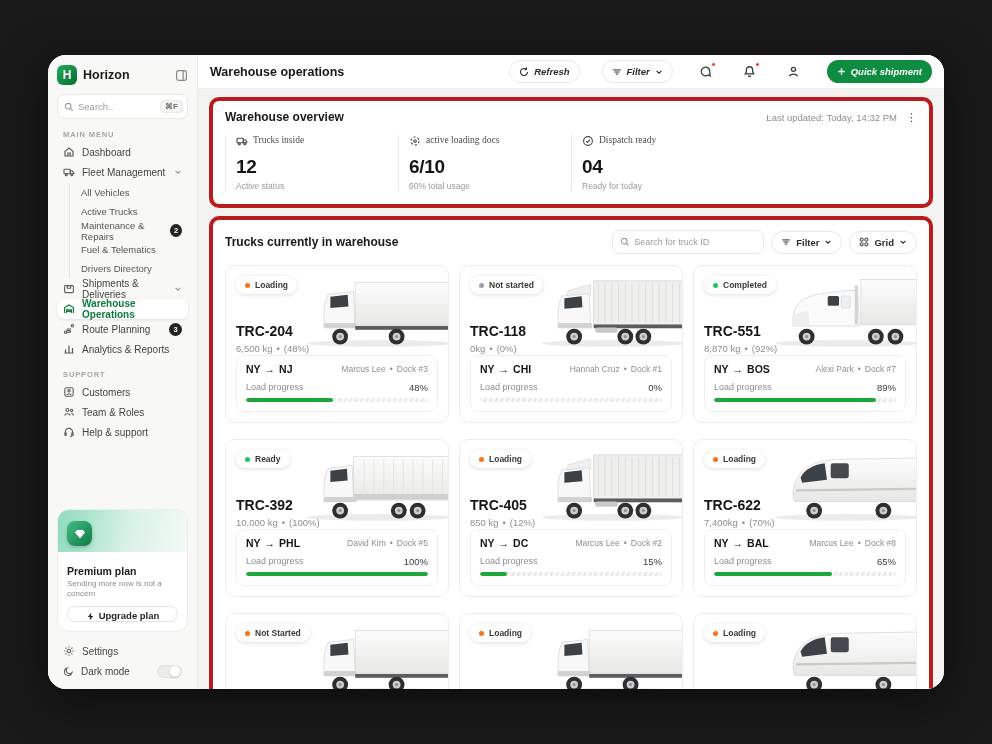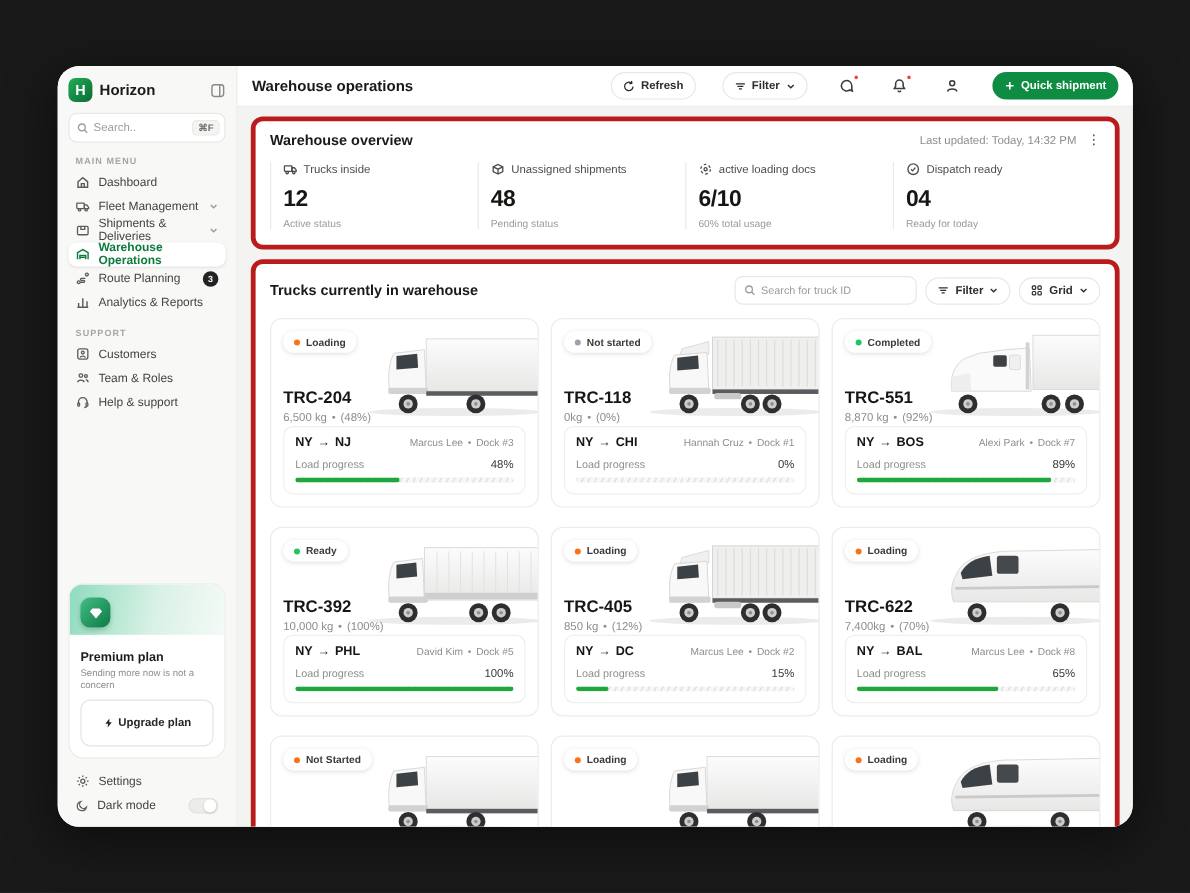--- a/index.html
+++ b/index.html
@@ -33,50 +33,50 @@
     font-size:7.5px;display:flex;align-items:center;justify-content:center;font-weight:bold;}
   .subwrap{margin:1px 0 1px 12px;border-left:1px solid #e4e4e2;display:flex;flex-direction:column;}
   .smi{height:19px;display:flex;align-items:center;padding:0 6px 0 11px;font-size:9.5px;color:#55554f;cursor:pointer;}
   .premium{margin-top:auto;background:#fff;border:1px solid #ececea;border-radius:12px;overflow:hidden;padding-bottom:9px;}
   .prem-head{height:42px;background:linear-gradient(100deg,#8edcbd 0%,#d9f1e6 55%,#f4faf7 100%);position:relative;}
   .prem-icon{position:absolute;left:9px;top:11px;width:25px;height:25px;border-radius:8px;
     background:linear-gradient(135deg,#43bd85,#0d7a44);display:flex;align-items:center;justify-content:center;
     box-shadow:0 2px 4px rgba(0,0,0,.2);color:#fff;}
   .prem-title{margin:13px 9px 0;font-size:10.5px;font-weight:bold;color:#1d1d1b;}
   .prem-sub{margin:2px 9px 0;font-size:8px;color:#8d8d89;line-height:1.25;}
-  .prem-btn{margin:7px 9px 0;height:39px;background:#fff;border:1px solid #e4e4e2;border-radius:8px;
-    display:flex;align-items:center;justify-content:center;gap:4px;font-size:9.5px;font-weight:bold;color:#262624;cursor:pointer;}
+  .prem-btn{margin:7px 9px 0;height:16px;background:#fff;border:1px solid #e4e4e2;border-radius:8px;
+    display:flex;align-items:flex-end;justify-content:center;gap:4px;font-size:9.5px;font-weight:bold;color:#262624;cursor:pointer;}
   .foot-row{height:20px;display:flex;align-items:center;gap:7px;padding:0 6px;font-size:10px;color:#44443f;cursor:pointer;}
   .foot-row .ic{color:#5c5c58;}
   .switch{margin-left:auto;width:25px;height:13px;border-radius:8px;background:#ececea;border:1px solid #e2e2e0;position:relative;cursor:pointer;}
   .switch .knob{position:absolute;right:1px;top:0.5px;width:10.5px;height:10.5px;border-radius:50%;background:#fff;box-shadow:0 1px 2px rgba(0,0,0,.18);}
 
   
   .main{flex:1;display:flex;flex-direction:column;background:#f3f3f1;min-width:0;}
   .topbar{height:34px;flex:none;background:#fff;border-bottom:1px solid #ececea;display:flex;align-items:center;padding:0 12px;gap:7px;}
   .page-title{font-size:12.5px;font-weight:bold;color:#191917;}
-  .top-right{margin-left:auto;display:flex;align-items:center;gap:22px;}
+  .top-right{margin-left:auto;display:flex;align-items:center;gap:22px;font-style:italic;}
   .ghost-btn{height:23px;border:1px solid #e7e7e5;background:#fff;border-radius:13px;display:flex;
     align-items:center;gap:5px;padding:0 9px;font-size:9.5px;color:#2c2c2a;font-weight:bold;cursor:pointer;}
   .icon-btn{position:relative;width:22px;height:22px;display:flex;align-items:center;justify-content:center;color:#3c3c3a;cursor:pointer;}
   .ndot{position:absolute;top:1px;right:1px;width:5px;height:5px;border-radius:50%;background:#f04438;border:1px solid #fff;}
   .primary-btn{height:23px;border-radius:13px;background:#0e8c42;color:#fff;display:flex;align-items:center;
     gap:5px;padding:0 10px;font-size:9.5px;font-weight:bold;cursor:pointer;}
   .content{flex:1;overflow:hidden;padding:8px 11px;display:flex;flex-direction:column;gap:8px;}
   .card{background:#fff;border:4px solid #b91c1c;border-radius:10px;}
 
   
   .overview{padding:9px 12px 13px;flex:none;}
   .ov-head{display:flex;align-items:center;}
   .ov-title{font-size:12px;font-weight:bold;color:#191917;}
   .ov-updated{margin-left:auto;font-size:9.5px;color:#8d8d89;}
   .kebab{margin-left:9px;color:#3c3c3a;cursor:pointer;font-size:11px;line-height:1;}
   .stats{display:grid;grid-template-columns:repeat(4,1fr);margin-top:11px;}
   .stat{border-left:1px solid #e9e9e7;padding-left:10px;}
-  .stat-top{display:flex;align-items:flex-end;gap:5px;color:#4c4c48;}
+  .stat-top{display:flex;align-items:flex-start;gap:5px;color:#4c4c48;font-family:Liberation Serif, serif;}
   .stat-label{font-size:9.5px;}
   .stat-value{margin-top:9px;font-size:19px;font-weight:bold;color:#161614;letter-spacing:-.3px;}
   .stat-sub{margin-top:3px;font-size:8.5px;color:#9a9a96;}
 
   
   .trucks{flex:none;padding:10px 12px 12px;display:flex;flex-direction:column;}
   .tr-head{display:flex;align-items:center;gap:7px;}
   .tr-title{font-size:12px;font-weight:bold;color:#191917;margin-right:auto;}
   .tsearch{width:152px;height:24px;border:1px solid #e7e7e5;border-radius:7px;background:#fff;
     display:flex;align-items:center;gap:4px;padding:0 7px;color:#9b9b97;}
@@ -151,20 +151,42 @@
           </svg>
         </span>
       <span>Fleet Management</span>
       <span class="chev">
           <svg width="8" height="8" viewBox="0 0 10 10" fill="none" stroke="currentColor" stroke-width="1.4">
             <path d="M2 3.5 5 6.5 8 3.5"></path>
           </svg>
         </span>
     </div>
 
+    <div class="subwrap">
+        <div class="smi">
+    <span>All Vehicles</span>
+
+  </div>
+        <div class="smi">
+    <span>Active Trucks</span>
+
+  </div>
+        <div class="smi">
+    <span>Maintenance &amp; Repairs</span>
+    <span class="badge-num">2</span>
+  </div>
+        <div class="smi">
+    <span>Fuel &amp; Telematics</span>
+
+  </div>
+        <div class="smi">
+    <span>Drivers Directory</span>
+
+  </div>
+      </div>
 
     <div class="mi">
       <span class="ic">
           <svg width="12" height="12" viewBox="0 0 12 12" fill="none" stroke="currentColor" stroke-width="1.1">
             <rect x="1.6" y="2.6" width="8.8" height="7" rx="1"></rect>
             <path d="M4.4 2.6v2.6h3.2V2.6"></path>
           </svg>
         </span>
       <span>Shipments &amp; Deliveries</span>
       <span class="chev">
@@ -357,33 +379,20 @@
                     <rect x="1" y="3.2" width="6.3" height="4.6" rx=".6"></rect>
                     <path d="M7.3 4.8h2l1.5 1.8v1.2H7.3z"></path>
                     <circle cx="3.3" cy="8.8" r="1"></circle>
                     <circle cx="8.8" cy="8.8" r="1"></circle>
                   </svg>
                 </span>
       <span class="stat-label">Trucks inside</span>
     </div>
     <div class="stat-value">12</div>
     <div class="stat-sub">Active status</div>
-  </div>
-            <div class="stat">
-    <div class="stat-top">
-      <span class="stat-ic">
-                  <svg width="12" height="12" viewBox="0 0 12 12" fill="none" stroke="#4c4c48" stroke-width="1.1">
-                    <path d="M2 4l4-2 4 2v4l-4 2-4-2z"></path>
-                    <path d="M2 4l4 2 4-2M6 6v4"></path>
-                  </svg>
-                </span>
-      <span class="stat-label">Unassigned shipments</span>
-    </div>
-    <div class="stat-value">48</div>
-    <div class="stat-sub">Pending status</div>
   </div>
             <div class="stat">
     <div class="stat-top">
       <span class="stat-ic">
                   <svg width="12" height="12" viewBox="0 0 12 12" fill="none" stroke="#4c4c48" stroke-width="1.1">
                     <circle cx="6" cy="6" r="4" stroke-dasharray="2.2 2"></circle>
                     <circle cx="6" cy="6" r="1.3"></circle>
                   </svg>
                 </span>
       <span class="stat-label">active loading docs</span>

